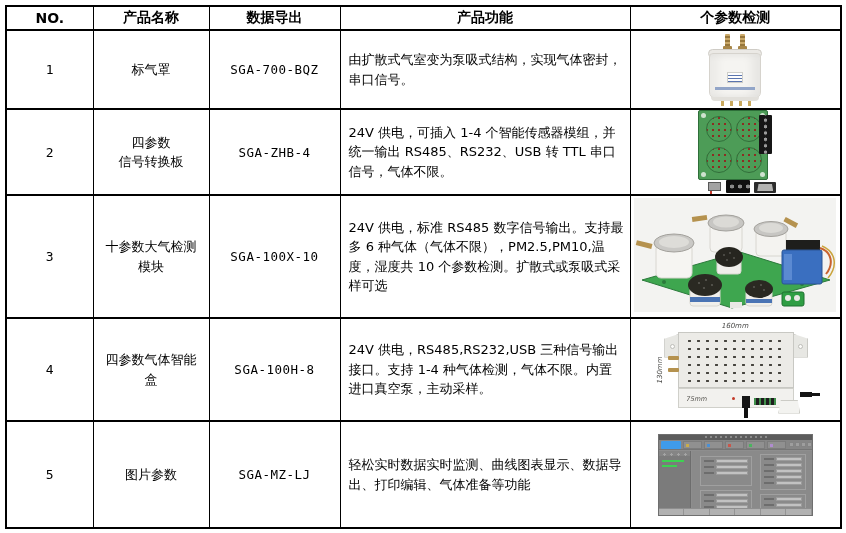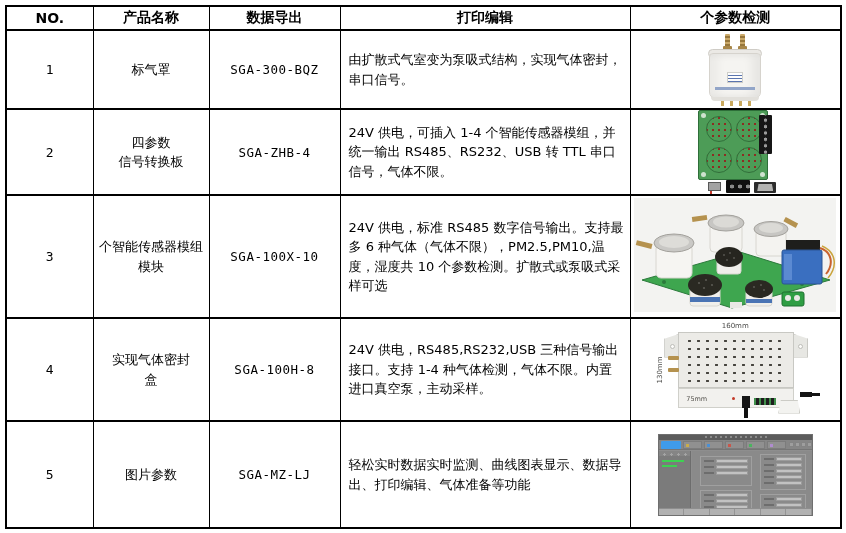--- a/index.html
+++ b/index.html
@@ -10,21 +10,21 @@
   table.spec { border-collapse:collapse; table-layout:fixed; width:836px;
                border:2px solid #000; }
   th, td { border-left:1px solid #000; border-right:1px solid #000;
            border-top:2px solid #000; border-bottom:2px solid #000;
            vertical-align:middle; overflow:hidden; }
   th { font-size:14px; font-weight:bold; text-align:center; padding:2px 0; }
   td.c-no { text-align:center; font-size:13px; font-family:"DejaVu Sans Mono", monospace; }
   td.c-name { text-align:center; font-size:13px; white-space:pre-line; line-height:1.5; }
   td.c-model { text-align:center; font-size:12.5px; font-family:"DejaVu Sans Mono", monospace; letter-spacing:0.5px; }
   td.c-func { font-size:13px; line-height:1.5; padding:4px 6px 4px 8px; text-align:left; }
-  td.c-photo { text-align:center; }
+  td.c-photo { text-align:center;font-style:italic; }
 
   
   .photo { position:relative; margin:0 auto; }
   .photo div { position:absolute; }
 
   
   .p1 { width:64px; height:72px; }
   .p1 .fit { top:0; width:5px; height:14px; border-radius:1px;
              background:repeating-linear-gradient(180deg,#caa96a 0 2px,#97773c 2px 4px); }
   .p1 .fit.f1{ left:22px; } .p1 .fit.f2{ left:37px; }
@@ -133,30 +133,30 @@
         <col style="width:116px">
         <col style="width:131px">
     <col style="width:290px">
         <col style="width:211px">
   </colgroup>
   <thead>
     <tr style="height:19px">
       <th>NO.</th>
       <th>产品名称</th>
       <th>数据导出</th>
-      <th>打印编辑</th>
+      <th>产品功能</th>
       <th>个参数检测</th>
     </tr>
   </thead>
   <tbody>
 
     <tr style="height:79px">
       <td class="c-no">1</td>
       <td class="c-name">标气罩</td>
-      <td class="c-model">SGA-300-BQZ</td>
+      <td class="c-model">SGA-700-BQZ</td>
       <td class="c-func">由扩散式气室变为泵吸式结构，实现气体密封，串口信号。</td>
       <td class="c-photo">
         <div class="photo p1">
           <div class="fit f1"></div>
           <div class="fit f2"></div>
           <div class="nut n1"></div>
           <div class="nut n2"></div>
           <div class="cap"></div>
           <div class="body"></div>
           <div class="label"></div>
@@ -193,21 +193,21 @@
           <div class="redwire"></div>
           <div class="tblock"></div>
           <div class="db9"></div>
           <div class="db9m"></div>
         </div>
       </td>
     </tr>
 
     <tr style="height:123px">
       <td class="c-no">3</td>
-      <td class="c-name">个智能传感器模组
+      <td class="c-name">十参数大气检测
 模块</td>
       <td class="c-model">SGA-100X-10</td>
       <td class="c-func">24V 供电，标准 RS485 数字信号输出。支持最多 6 种气体（气体不限），PM2.5,PM10,温度，湿度共 10 个参数检测。扩散式或泵吸式采样可选</td>
       <td class="c-photo">
         <svg width="202" height="114" viewBox="0 0 202 114">
           <rect x="0" y="0" width="202" height="114" fill="#f3f3f1"></rect>
           <polygon points="8,82 98,110 196,82 106,54" fill="#3ea64f" stroke="#2c7a3c" stroke-width="1"></polygon>
           <circle cx="30" cy="84" r="2" fill="#2c7a3c"></circle>
           <circle cx="168" cy="86" r="2" fill="#2c7a3c"></circle>
           <circle cx="118" cy="98" r="2" fill="#2c7a3c"></circle>
@@ -266,21 +266,21 @@
             <circle cx="154" cy="100" r="3" fill="#e9e9e6"></circle>
                 <circle cx="163" cy="100" r="3" fill="#e9e9e6"></circle>
           </g>
           <rect x="96" y="104" width="12" height="6" fill="#e8e8e4"></rect>
         </svg>
       </td>
     </tr>
 
     <tr style="height:103px">
       <td class="c-no">4</td>
-      <td class="c-name">实现气体密封
+      <td class="c-name">四参数气体智能
 盒</td>
       <td class="c-model">SGA-100H-8</td>
       <td class="c-func">24V 供电，RS485,RS232,USB 三种信号输出接口。支持 1-4 种气体检测，气体不限。内置进口真空泵，主动采样。</td>
       <td class="c-photo">
         <div class="photo p4">
           <div class="lab-top">160mm</div>
           <div class="lab-side">130mm</div>
           <div class="ear el">
                 <div class="earhole"></div>
               </div>

